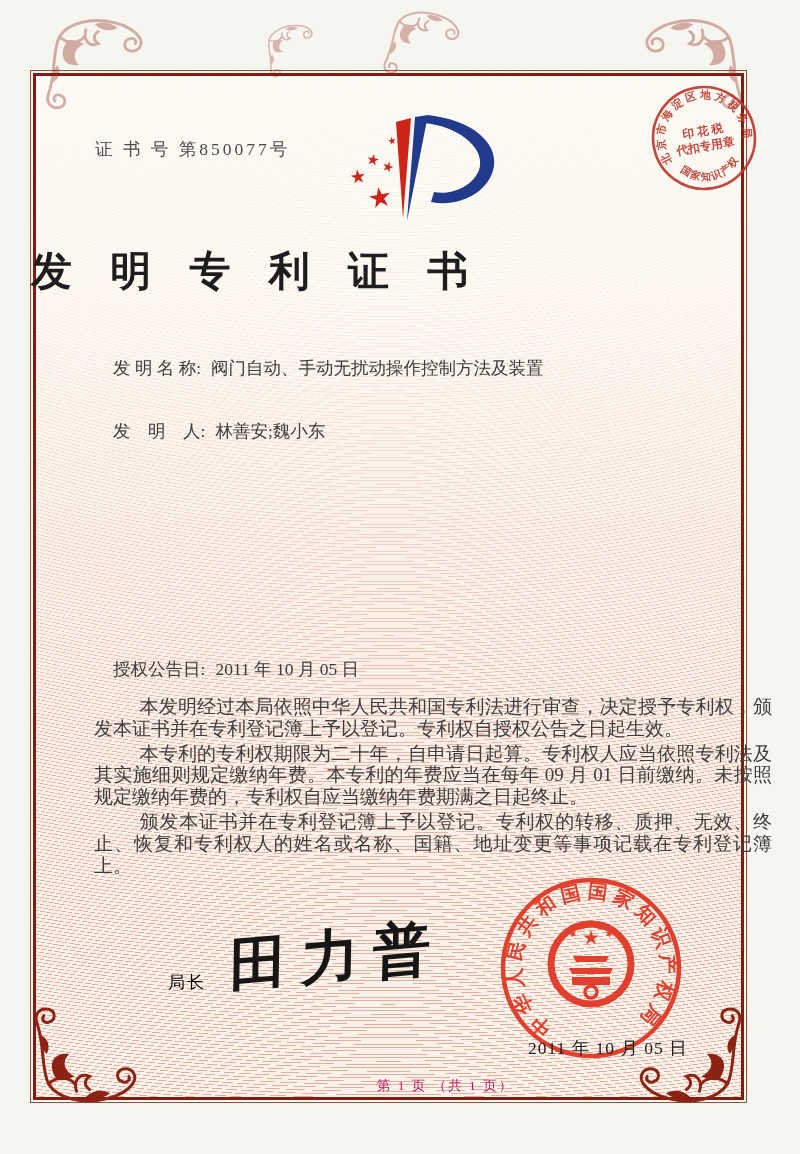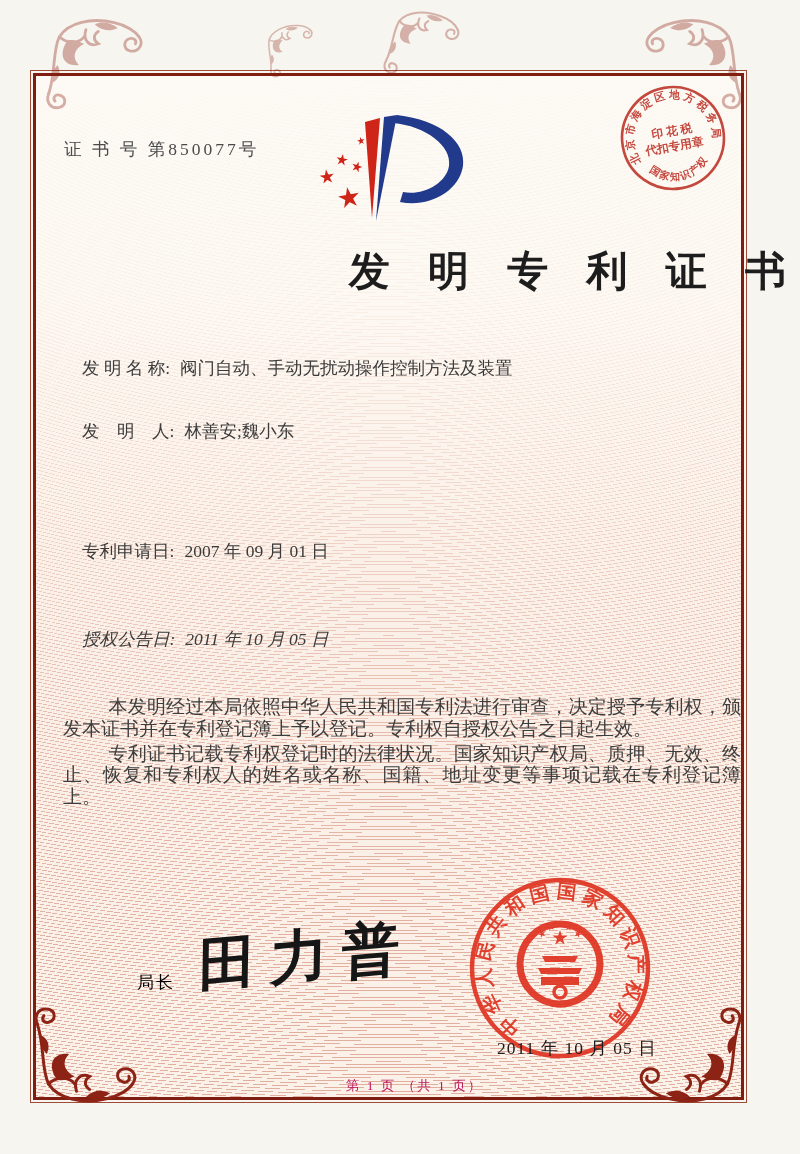--- a/index.html
+++ b/index.html
@@ -26,32 +26,32 @@
         rgba(253,249,243,0.88) 22%,
         rgba(251,240,232,0.55) 45%,
         rgba(248,229,218,0.22) 65%,
         rgba(246,222,210,0.06) 85%,
         rgba(246,220,208,0.02) 100%),
       repeating-radial-gradient(1100px 820px at 50% -300px,
         rgba(203,116,95,0.55) 0 1px, rgba(255,252,248,0) 1px 4.5px),
       #fbf2ea;
   }
   .orn{position:absolute; z-index:2; pointer-events:none;}
-  .content{position:absolute; inset:0; z-index:3;}
+  .content{position:absolute; inset:0; z-index:3;margin-left:31px;}
 
   .cert-no{position:absolute; left:64px; top:137px; font-size:17.5px; letter-spacing:3px; color:#4a4a4a;}
   .logo{position:absolute; left:308px; top:114px; width:182px; height:124px;}
   .tax-stamp{position:absolute; left:617px; top:82px; width:112px; height:112px; transform:rotate(-10deg); opacity:.92;}
   .title{
-    position:absolute; left:0; top:244px; width:100%; text-align:right;
+    position:absolute; left:0; top:244px; width:100%; text-align:left;
     font-size:41px; font-weight:bold; color:#1d1d1d; letter-spacing:14px; box-sizing:border-box;
   }
   .field{position:absolute; left:82px; right:58px; font-size:17.5px; color:#3b3b3b; white-space:nowrap;}
   .field .lbl{margin-right:10px;}
-  .f0{top:356px;} .f1{top:419px;} .f2{top:479px;} .f3{top:539px;} .f4{top:598px;} .f5{top:627px;font-style:italic;}
+  .f0{top:356px;} .f1{top:419px;} .f2{top:479px;} .f3{top:539px;} .f4{top:598px;} .f5{top:657px;}
 
   .body-text{position:absolute; left:63px; top:696px; width:678px; font-size:19px; line-height:21.8px;
     color:#3d3d3d; text-align:justify;}
   .body-text p{margin:0 0 3px 0; text-indent:2.4em;}
 
   .sig-title{position:absolute; left:137px; top:971px; font-size:17px; color:#000000; letter-spacing:2px;}
   .sig-name{
     position:absolute; left:198px; top:918px; font-size:58px; font-weight:bold; color:#161616;
     letter-spacing:14px; transform:rotate(-5deg) skewX(-6deg); font-family:"DejaVu Serif","Liberation Serif",serif;
   }
@@ -144,30 +144,28 @@
     </svg>
 
     <div class="title">发 明 专 利 证 书</div>
 
     <div class="field f0">
       <span class="lbl">发 明 名 称:</span><span>阀门自动、手动无扰动操作控制方法及装置</span>
     </div>
     <div class="field f1">
       <span class="lbl">发　明　人:</span><span>林善安;魏小东</span>
     </div>
-    <div class="field f3">
-      <span class="lbl">专利申请日:</span><span>2007 年 09 月 01 日</span>
-    </div>
     <div class="field f5">
       <span class="lbl">授权公告日:</span><span>2011 年 10 月 05 日</span>
     </div>
 
     <div class="body-text">
       <p>本发明经过本局依照中华人民共和国专利法进行审查，决定授予专利权，颁发本证书并在专利登记簿上予以登记。专利权自授权公告之日起生效。</p>
-      <p>专利证书记载专利权登记时的法律状况。国家知识产权局、质押、无效、终止、恢复和专利权人的姓名或名称、国籍、地址变更等事项记载在专利登记簿上。</p>
+      <p>本专利的专利权期限为二十年，自申请日起算。专利权人应当依照专利法及其实施细则规定缴纳年费。本专利的年费应当在每年 09 月 01 日前缴纳。未按照规定缴纳年费的，专利权自应当缴纳年费期满之日起终止。</p>
+      <p>颁发本证书并在专利登记簿上予以登记。专利权的转移、质押、无效、终止、恢复和专利权人的姓名或名称、国籍、地址变更等事项记载在专利登记簿上。</p>
     </div>
 
     <div class="sig-title">局长</div>
     <div class="sig-name">田力普</div>
 
     <svg class="seal" viewBox="0 0 184 184">
       <circle cx="92" cy="92" r="88" fill="none" stroke="#df2f1c" stroke-width="4.5"></circle>
       <defs>
         <path id="seal-arc" d="M57,152.6 A70,70 0 1 1 127,152.6" fill="none"></path>
       </defs>

